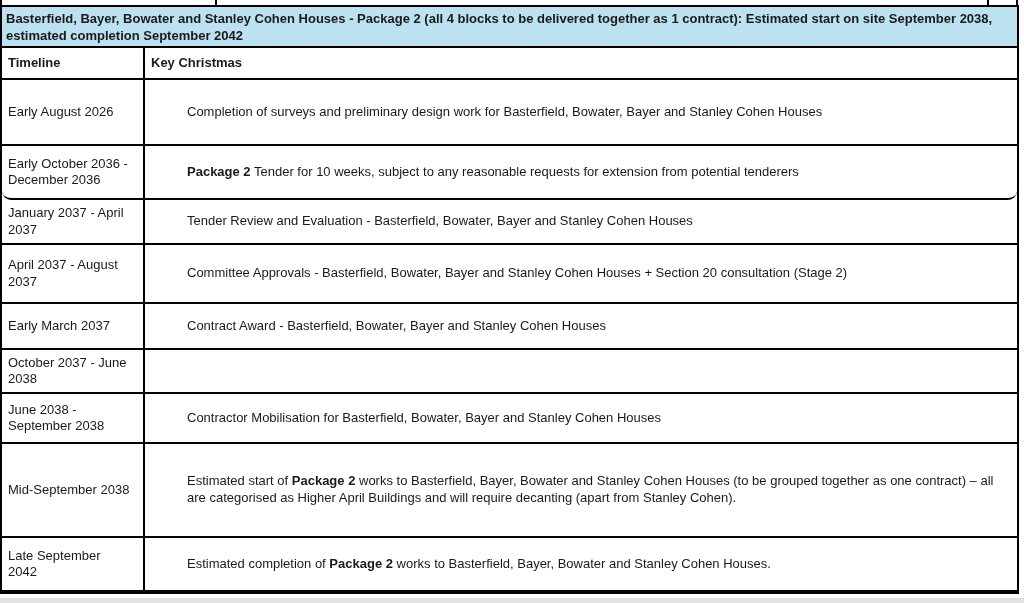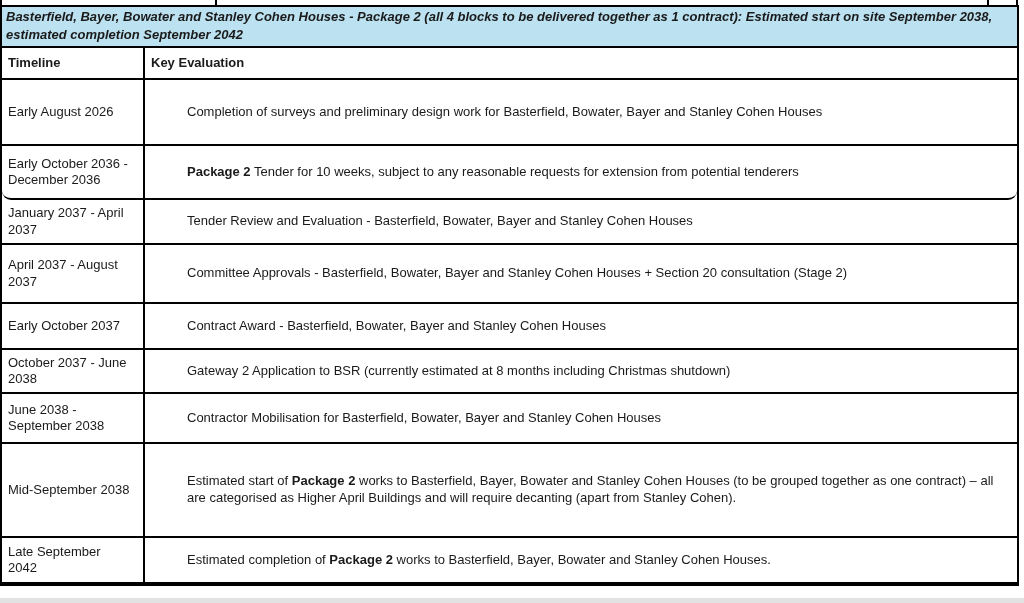--- a/index.html
+++ b/index.html
@@ -24,45 +24,44 @@
     box-sizing: border-box;
     border: 2px solid #000;
     border-bottom-width: 4px;
     background: #fff;
   }
 
   .title-row {
     box-sizing: border-box;
     height: 41px;
     border-bottom: 2px solid #000;
-    display: flex; align-items: flex-start;
+    display: flex; align-items: flex-end;
     padding: 1px 6px 1px 4px;
     font-weight: 700;
     line-height: 1.35;
     background: #bce1f0;
-    font-style: italic;
   }
 
   .row {
     display: flex;
     box-sizing: border-box;
     border-bottom: 2px solid #000;
   }
   .row:last-of-type { border-bottom: 0; }
 
   .hrow { height: 32px; font-weight: 700; }
   .r1 { height: 66px; }
   .r2 { height: 54px; border-radius: 9px; }
   .r3 { height: 45px; }
   .r4 { height: 59px; }
   .r5 { height: 46px; }
   .r6 { height: 44px; }
   .r7 { height: 50px; }
   .r8 { height: 94px; }
-  .r9 { height: 44px; }
+  .r9 { height: 52px; }
 
   .cell {
     box-sizing: border-box;
     display: flex; align-items: center;
     line-height: 1.25;
   }
   .cell-time {
     width: 143px;
     border-right: 2px solid #000;
     padding: 1px 12px 1px 6px;
@@ -92,21 +91,21 @@
 </div>
 
 <div class="tbl">
 
   <div class="title-row" style="background: rgb(188, 225, 240);">
     <div class="cell-inner">Basterfield, Bayer, Bowater and Stanley Cohen Houses - Package 2 (all 4 blocks to be delivered together as 1 contract): Estimated start on site September 2038, estimated completion September 2042</div>
   </div>
 
   <div class="row hrow">
     <div class="cell cell-time">Timeline</div>
-    <div class="cell cell-mile">Key Evaluation</div>
+    <div class="cell cell-mile">Key Christmas</div>
   </div>
 
   <div class="row r1">
     <div class="cell cell-time">Early August 2026</div>
     <div class="cell cell-mile">
         <span class="cell-inner"><span>Completion of surveys and preliminary design work for Basterfield, Bowater, Bayer and Stanley Cohen Houses</span></span>
       </div>
   </div>
 
   <div class="row r2">
@@ -124,31 +123,28 @@
   </div>
 
   <div class="row r4">
     <div class="cell cell-time">April 2037 - August 2037</div>
     <div class="cell cell-mile">
         <span class="cell-inner"><span>Committee Approvals - Basterfield, Bowater, Bayer and Stanley Cohen Houses + Section 20 consultation (Stage 2)</span></span>
       </div>
   </div>
 
   <div class="row r5">
-    <div class="cell cell-time">Early October 2037</div>
+    <div class="cell cell-time">Early March 2037</div>
     <div class="cell cell-mile">
         <span class="cell-inner"><span>Contract Award - Basterfield, Bowater, Bayer and Stanley Cohen Houses</span></span>
       </div>
   </div>
 
   <div class="row r6">
     <div class="cell cell-time">October 2037 - June 2038</div>
-    <div class="cell cell-mile">
-        <span class="cell-inner"><span>Gateway 2 Application to BSR (currently estimated at 8 months including Christmas shutdown)</span></span>
-      </div>
   </div>
 
   <div class="row r7">
     <div class="cell cell-time">June 2038 - September 2038</div>
     <div class="cell cell-mile">
         <span class="cell-inner"><span>Contractor Mobilisation for Basterfield, Bowater, Bayer and Stanley Cohen Houses</span></span>
       </div>
   </div>
 
   <div class="row r8">

